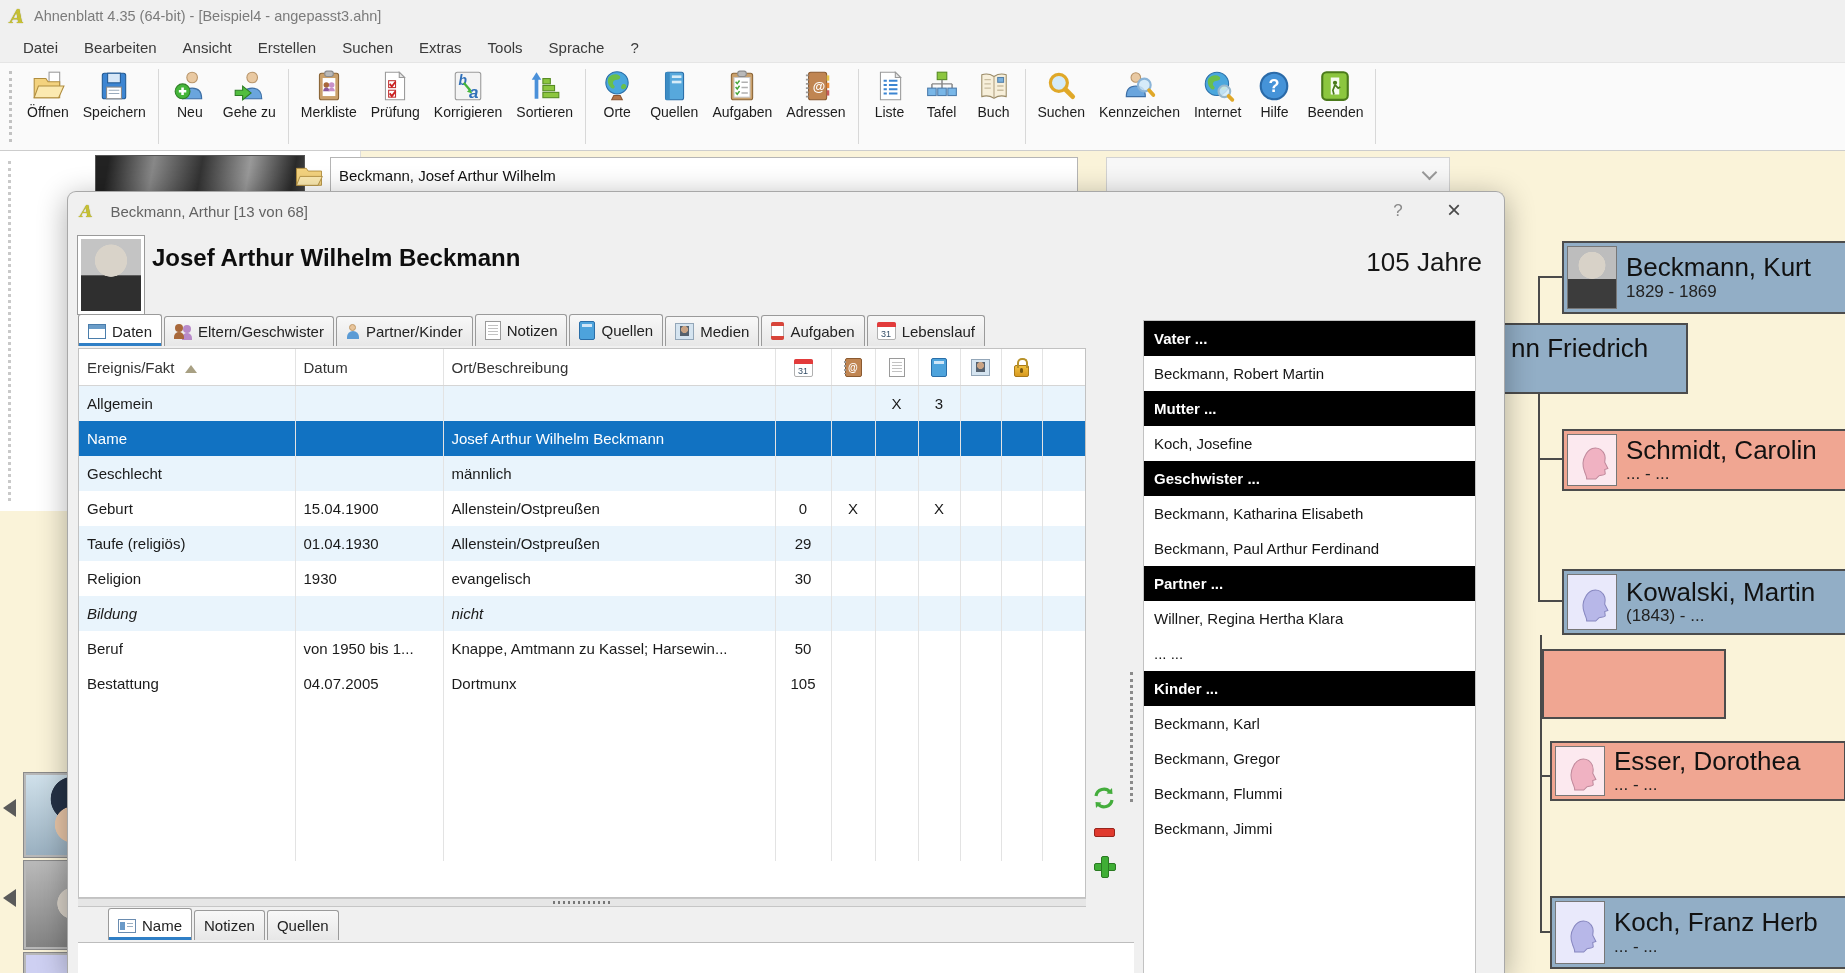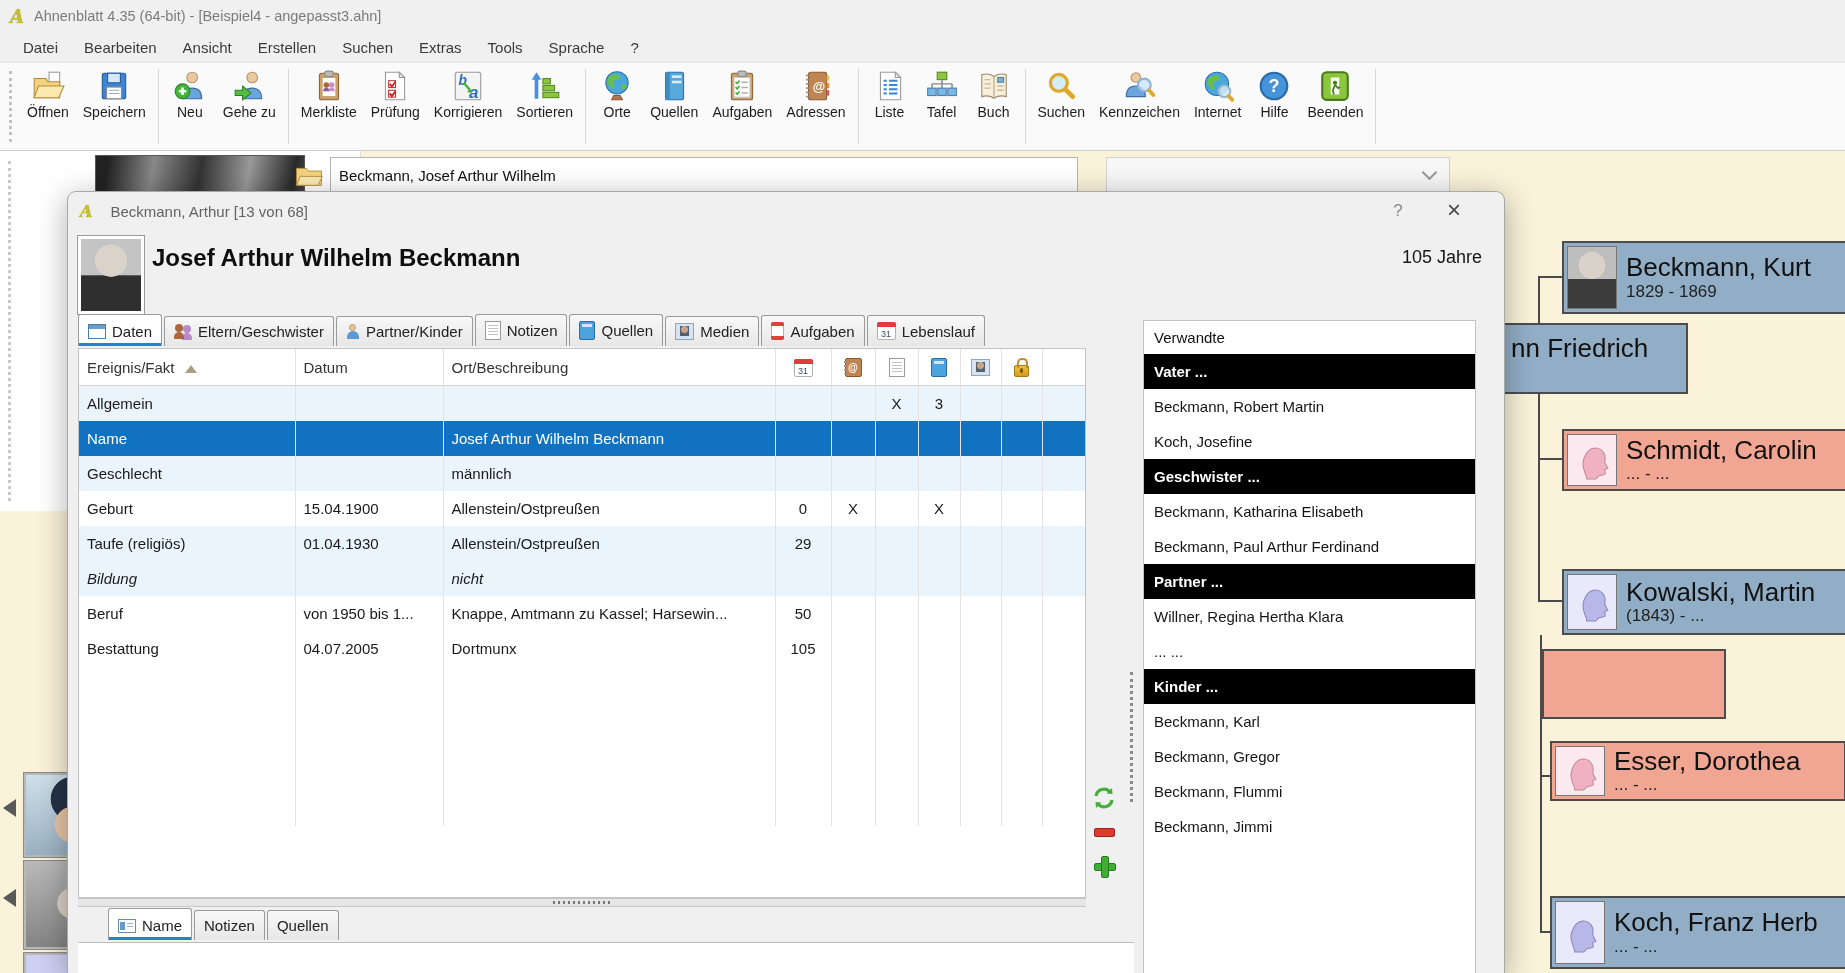--- a/index.html
+++ b/index.html
@@ -64,21 +64,21 @@
           box-shadow:0 6px 30px rgba(0,0,0,.32);box-sizing:border-box;}
   .dlg-title{height:38px;display:flex;align-items:center;padding-left:12px;font-size:15px;color:#636363;}
   .dlg-title .logo{font-size:16px}
   .dlg-help{position:absolute;left:1318px;top:9px;font-size:17px;color:#8a8a8a;width:24px;text-align:center;}
   .dlg-close{position:absolute;left:1372px;top:4px;font-size:24px;color:#4a4a4a;width:28px;text-align:center;font-weight:300;}
   .dlg-photo{position:absolute;left:10px;top:44px;width:60px;height:72px;border:3px solid #fff;
              outline:1px solid #9a9a9a;
              background:radial-gradient(circle at 50% 30%,#d9d3c9 0 27%,transparent 28%),
              linear-gradient(#c4c4c4 50%,#2f2f2f 51%);background-color:#cdcdcd;}
   .dlg-name{position:absolute;left:84px;top:52px;font-size:24px;font-weight:bold;color:#0e0e0e;}
-  .dlg-age{position:absolute;right:22px;top:55px;font-size:18px;color:#161616;}
+  .dlg-age{position:absolute;right:22px;top:55px;font-size:26px;color:#161616;}
   .dlg-tabs{position:absolute;left:10px;top:122px;display:flex;align-items:flex-end;}
   .dtab{display:flex;align-items:center;gap:6px;padding:6px 9px;background:linear-gradient(#f8f8f8,#e7e7e7);
         border:1px solid #9a9a9a;border-bottom:none;border-radius:3px 3px 0 0;font-size:15px;color:#222;
         margin-right:2px;white-space:nowrap;}
   .dtab.sel{background:#fff;box-shadow:inset 0 -3px 0 #2f7fc6;padding-top:8px;}
   
   .table-wrap{position:absolute;left:10px;top:156px;width:1008px;height:550px;background:#fff;
               border:1px solid #c2c2c2;box-sizing:border-box;overflow:hidden;}
   table{border-collapse:collapse;table-layout:fixed;width:1006px;font-size:15px;color:#1a1a1a;}
   th{font-weight:normal;text-align:left;height:36px;border-right:1px solid #e3e3e3;
@@ -625,20 +625,32 @@
     <td>01.04.1930</td>
     <td>Allenstein/Ostpreußen</td>
     <td class="ic">29</td>
     <td class="ic"></td>
     <td class="ic"></td>
     <td class="ic"></td>
     <td class="ic"></td>
     <td class="ic"></td>
     <td class="ic"></td>
   </tr>
+            <tr>
+    <td>Religion</td>
+    <td>1930</td>
+    <td>evangelisch</td>
+    <td class="ic">30</td>
+    <td class="ic"></td>
+    <td class="ic"></td>
+    <td class="ic"></td>
+    <td class="ic"></td>
+    <td class="ic"></td>
+    <td class="ic"></td>
+  </tr>
             <tr class="alt ital">
     <td>Bildung</td>
     <td></td>
     <td>nicht</td>
     <td class="ic"></td>
     <td class="ic"></td>
     <td class="ic"></td>
     <td class="ic"></td>
     <td class="ic"></td>
     <td class="ic"></td>
@@ -715,24 +727,24 @@
           <span>Notizen</span>
         </div>
       <div class="dtab">
           <span>Quellen</span>
         </div>
     </div>
 
     <div class="v-grip"></div>
 
     <div class="panel">
-      <div class="p-title">Verwandte</div>
       <div id="rel-mount">
           <div class="rel-row header">Vater ...</div>
           <div class="rel-row">Beckmann, Robert Martin</div>
+          <div class="rel-row header">Mutter ...</div>
           <div class="rel-row">Koch, Josefine</div>
           <div class="rel-row header">Geschwister ...</div>
           <div class="rel-row">Beckmann, Katharina Elisabeth</div>
           <div class="rel-row">Beckmann, Paul Arthur Ferdinand</div>
           <div class="rel-row header">Partner ...</div>
           <div class="rel-row">Willner, Regina Hertha Klara</div>
           <div class="rel-row">... ...</div>
           <div class="rel-row header">Kinder ...</div>
           <div class="rel-row">Beckmann, Karl</div>
           <div class="rel-row">Beckmann, Gregor</div>

